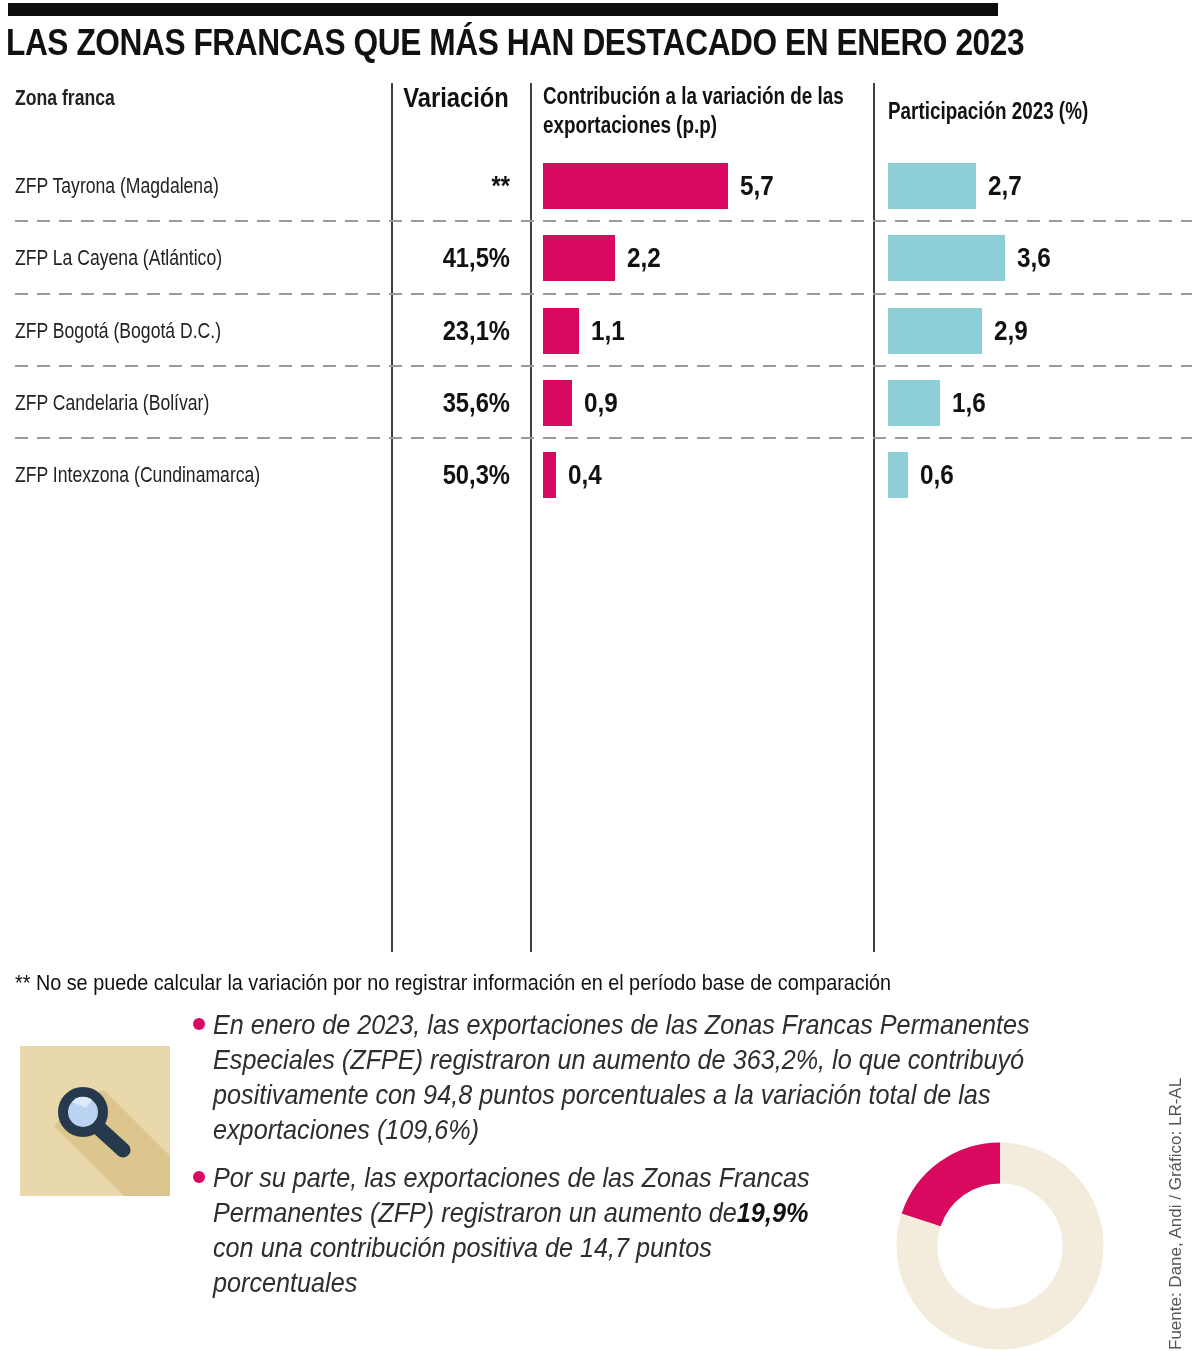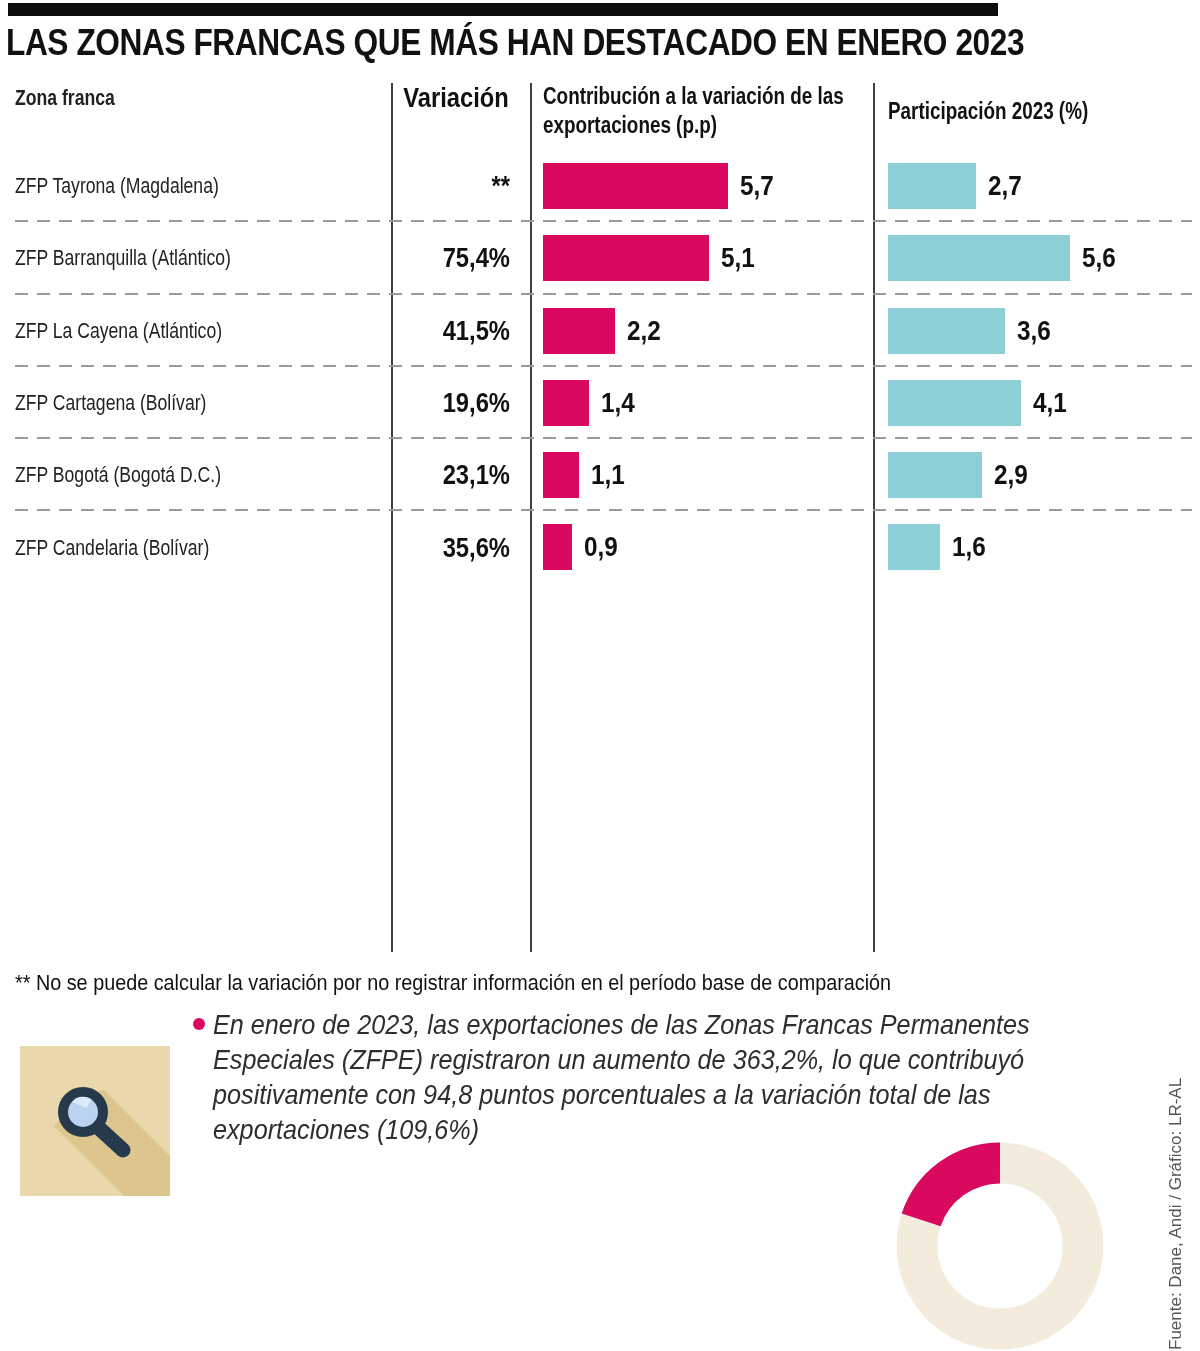--- a/index.html
+++ b/index.html
@@ -57,68 +57,60 @@
   <div class="rows">
   <div class="row">
     <div class="zone">ZFP Tayrona (Magdalena)</div>
     <div class="vari">**</div>
     <div class="bar pink" style="width: 185.25px; background: rgb(216, 9, 95);"></div>
     <div class="blab" style="left: 740.25px;">5,7</div>
     <div class="bar teal" style="width: 87.75px; background: rgb(141, 206, 215);"></div>
     <div class="blab tl" style="left: 987.75px;">2,7</div>
   </div>
 
-  <div class="row">
-    <div class="zone">ZFP Barranquilla (Atlántico)</div>
-    <div class="vari">75,4%</div>
-    <div class="bar pink" style="width: 165.75px; background: rgb(216, 9, 95);"></div>
-    <div class="blab" style="left: 720.75px;">5,1</div>
-    <div class="bar teal" style="width: 182px; background: rgb(141, 206, 215);"></div>
-    <div class="blab tl" style="left: 1082px;">5,6</div>
-  </div>
 
 
 
   <div class="row">
     <div class="zone">ZFP La Cayena (Atlántico)</div>
     <div class="vari">41,5%</div>
     <div class="bar pink" style="width: 71.5px; background: rgb(216, 9, 95);"></div>
     <div class="blab" style="left: 626.5px;">2,2</div>
     <div class="bar teal" style="width: 117px; background: rgb(141, 206, 215);"></div>
     <div class="blab tl" style="left: 1017px;">3,6</div>
   </div>
 
-  <div class="row">
-    <div class="zone">ZFP Cartagena (Bolívar)</div>
-    <div class="vari">19,6%</div>
-    <div class="bar pink" style="width: 45.5px; background: rgb(216, 9, 95);"></div>
-    <div class="blab" style="left: 600.5px;">1,4</div>
-    <div class="bar teal" style="width: 133.25px; background: rgb(141, 206, 215);"></div>
-    <div class="blab tl" style="left: 1033.25px;">4,1</div>
-  </div>
 
 
   <div class="row">
     <div class="zone">ZFP Bogotá (Bogotá D.C.)</div>
     <div class="vari">23,1%</div>
     <div class="bar pink" style="width: 35.75px; background: rgb(216, 9, 95);"></div>
     <div class="blab" style="left: 590.75px;">1,1</div>
     <div class="bar teal" style="width: 94.25px; background: rgb(141, 206, 215);"></div>
     <div class="blab tl" style="left: 994.25px;">2,9</div>
   </div>
 
   <div class="row">
     <div class="zone">ZFP Candelaria (Bolívar)</div>
     <div class="vari">35,6%</div>
     <div class="bar pink" style="width: 29.25px; background: rgb(216, 9, 95);"></div>
     <div class="blab" style="left: 584.25px;">0,9</div>
     <div class="bar teal" style="width: 52px; background: rgb(141, 206, 215);"></div>
     <div class="blab tl" style="left: 952px;">1,6</div>
   </div>
 
+  <div class="row">
+    <div class="zone">ZFP Intexzona (Cundinamarca)</div>
+    <div class="vari">50,3%</div>
+    <div class="bar pink" style="width: 13px; background: rgb(216, 9, 95);"></div>
+    <div class="blab" style="left: 568px;">0,4</div>
+    <div class="bar teal" style="width: 19.5px; background: rgb(141, 206, 215);"></div>
+    <div class="blab tl" style="left: 919.5px;">0,6</div>
+  </div>
 
 </div>
 </div>
 
 <div class="footnote">** No se puede calcular la variación por no registrar información en el período base de comparación</div>
 
 <div class="iconbox">
   <svg width="150" height="150" viewBox="0 0 150 150">
     <rect x="0" y="0" width="150" height="150" fill="#e9d8ab"></rect>
     <path d="M 84 44 L 150 110 L 150 150 L 104 150 L 34 80 L 58 50 Z" fill="#dcc68e"></path>
@@ -129,20 +121,27 @@
 </div>
 
 <div class="bullets">
   <div class="bullet">
     <span class="dot" style="background: rgb(216, 9, 95);"></span>
     <p>En enero de 2023, las exportaciones de las Zonas Francas Permanentes
 Especiales (ZFPE) registraron un aumento de 363,2%, lo que contribuyó
 positivamente con 94,8 puntos porcentuales a la variación total de las
 exportaciones (109,6%)</p>
   </div>
+  <div class="bullet">
+    <span class="dot" style="background: rgb(216, 9, 95);"></span>
+    <p><span>Por su parte, las exportaciones de las Zonas Francas
+Permanentes (ZFP) registraron un aumento de</span><span class="bold">19,9%</span><span>
+con una contribución positiva de 14,7 puntos
+porcentuales</span></p>
+  </div>
 </div>
 
 <div class="donut">
   <svg width="210" height="210" viewBox="0 0 210 210">
     <circle cx="105" cy="105" r="83" fill="none" stroke-width="41" stroke="#f3ecdc"></circle>
     <path fill="none" stroke-width="41" stroke="#d8095f" d="M 26.2 78.9 A 83 83 0 0 1 105 22"></path>
   </svg>
 </div>
 
 <div class="source">Fuente: Dane, Andi / Gráfico: LR-AL</div>

